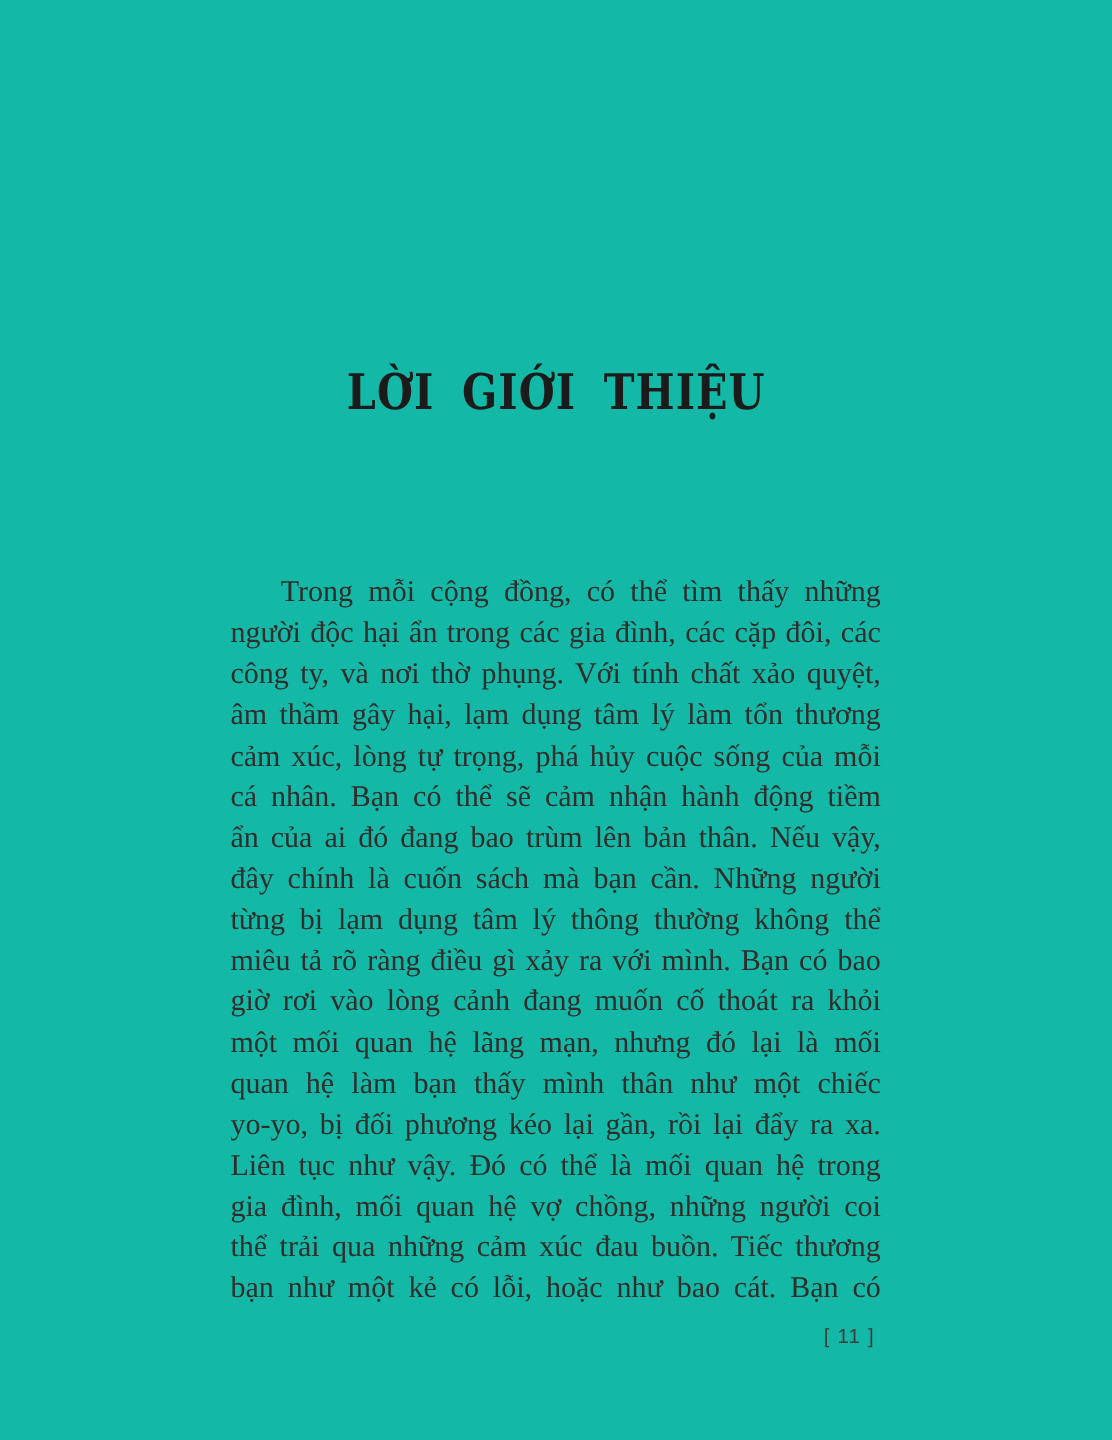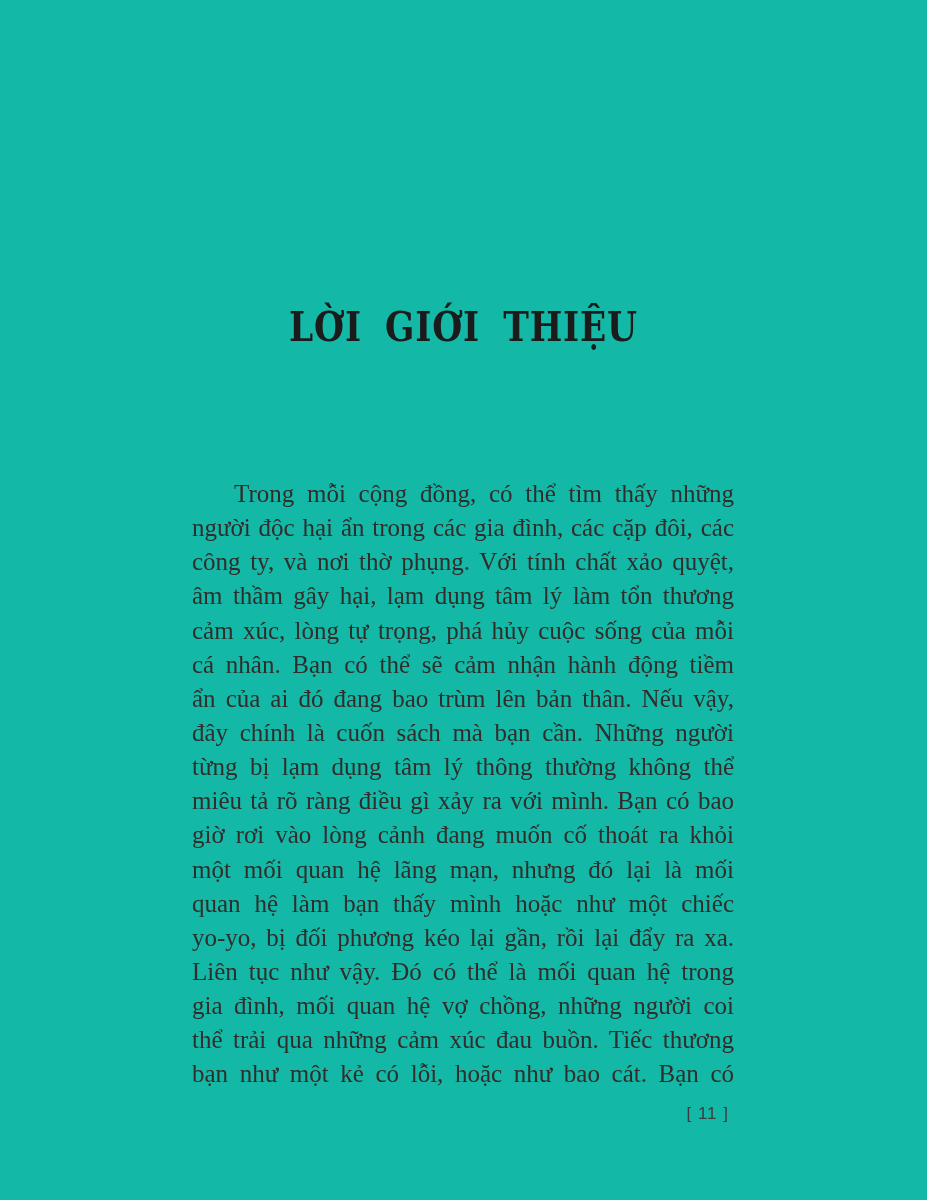--- a/index.html
+++ b/index.html
@@ -73,21 +73,21 @@
       <div class="line">công ty, và nơi thờ phụng. Với tính chất xảo quyệt,</div>
       <div class="line">âm thầm gây hại, lạm dụng tâm lý làm tổn thương</div>
       <div class="line">cảm xúc, lòng tự trọng, phá hủy cuộc sống của mỗi</div>
       <div class="line">cá nhân. Bạn có thể sẽ cảm nhận hành động tiềm</div>
       <div class="line">ẩn của ai đó đang bao trùm lên bản thân. Nếu vậy,</div>
       <div class="line">đây chính là cuốn sách mà bạn cần. Những người</div>
       <div class="line">từng bị lạm dụng tâm lý thông thường không thể</div>
       <div class="line">miêu tả rõ ràng điều gì xảy ra với mình. Bạn có bao</div>
       <div class="line">giờ rơi vào lòng cảnh đang muốn cố thoát ra khỏi</div>
       <div class="line">một mối quan hệ lãng mạn, nhưng đó lại là mối</div>
-      <div class="line">quan hệ làm bạn thấy mình hoặc như một chiếc</div>
+      <div class="line">quan hệ làm bạn thấy mình thân như một chiếc</div>
       <div class="line">yo-yo, bị đối phương kéo lại gần, rồi lại đẩy ra xa.</div>
       <div class="line">Liên tục như vậy. Đó có thể là mối quan hệ trong</div>
       <div class="line">gia đình, mối quan hệ vợ chồng, những người coi</div>
       <div class="line">thể trải qua những cảm xúc đau buồn. Tiếc thương</div>
       <div class="line">bạn như một kẻ có lỗi, hoặc như bao cát. Bạn có</div>
     </div>
 
   <div class="page-number">[ 11 ]</div>
 
 </div>

